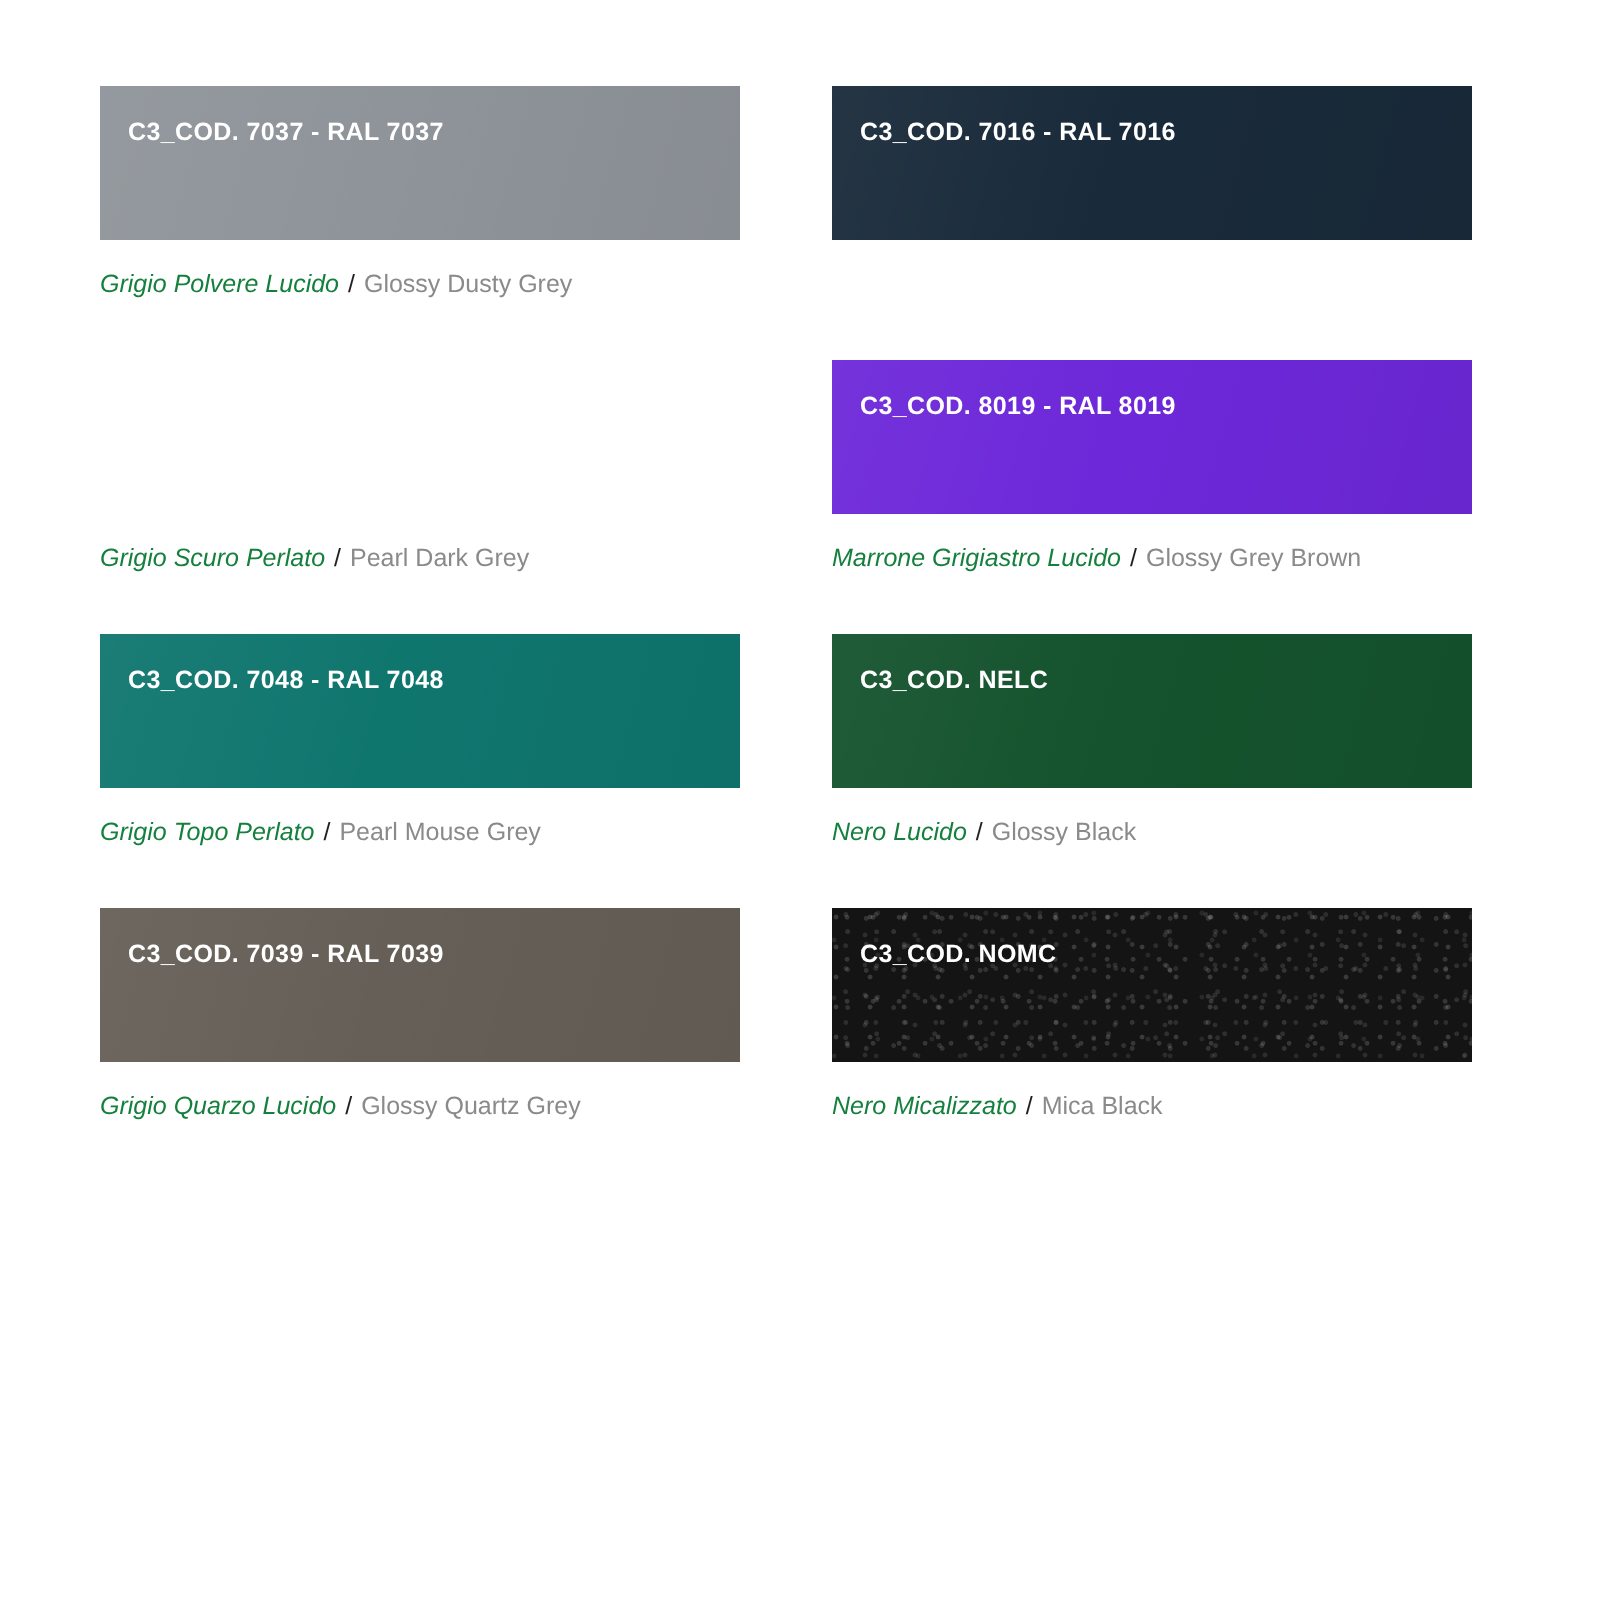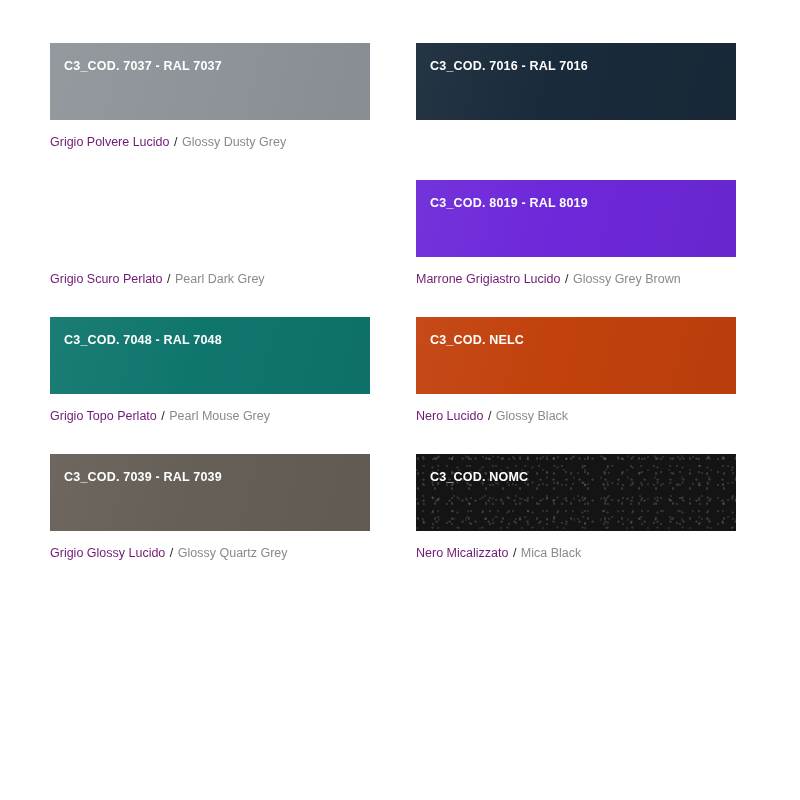--- a/index.html
+++ b/index.html
@@ -52,21 +52,22 @@
   }
   .caption {
     position: absolute;
     left: 0;
     top: 92px;
     font-size: 12.5px;
     white-space: nowrap;
     line-height: 14px;
   }
   .caption .it {
-    color: #701a75;
+    color: #15803d;
+    font-style: italic;
   }
   .caption .sep {
     color: #231f20;
     padding: 0 1px;
   }
   .caption .en {
     color: #8a8a8a;
   }
   
   .tex-mica {
@@ -145,38 +146,38 @@
         <div class="swatch-label">C3_COD. 7048 - RAL 7048</div>
       </div>
       <div class="caption">
         <span class="it">Grigio Topo Perlato</span>
         <span class="sep">/</span>
         <span class="en">Pearl Mouse Grey</span>
       </div>
     </div>
 
     <div class="swatch-cell">
-      <div class="swatch" style="background:#c2410c;">
+      <div class="swatch" style="background:#14532d;">
         <div class="tex-gloss"></div>
         <div class="swatch-label">C3_COD. NELC</div>
       </div>
       <div class="caption">
         <span class="it">Nero Lucido</span>
         <span class="sep">/</span>
         <span class="en">Glossy  Black</span>
       </div>
     </div>
 
     <div class="swatch-cell">
       <div class="swatch" style="background:#665f57;">
         <div class="tex-gloss"></div>
         <div class="swatch-label">C3_COD. 7039 - RAL 7039</div>
       </div>
       <div class="caption">
-        <span class="it">Grigio Glossy Lucido</span>
+        <span class="it">Grigio Quarzo Lucido</span>
         <span class="sep">/</span>
         <span class="en">Glossy Quartz Grey</span>
       </div>
     </div>
 
     <div class="swatch-cell">
       <div class="swatch" style="background:#141414;">
         <div class="tex-mica"></div>
         <div class="swatch-label">C3_COD. NOMC</div>
       </div>

